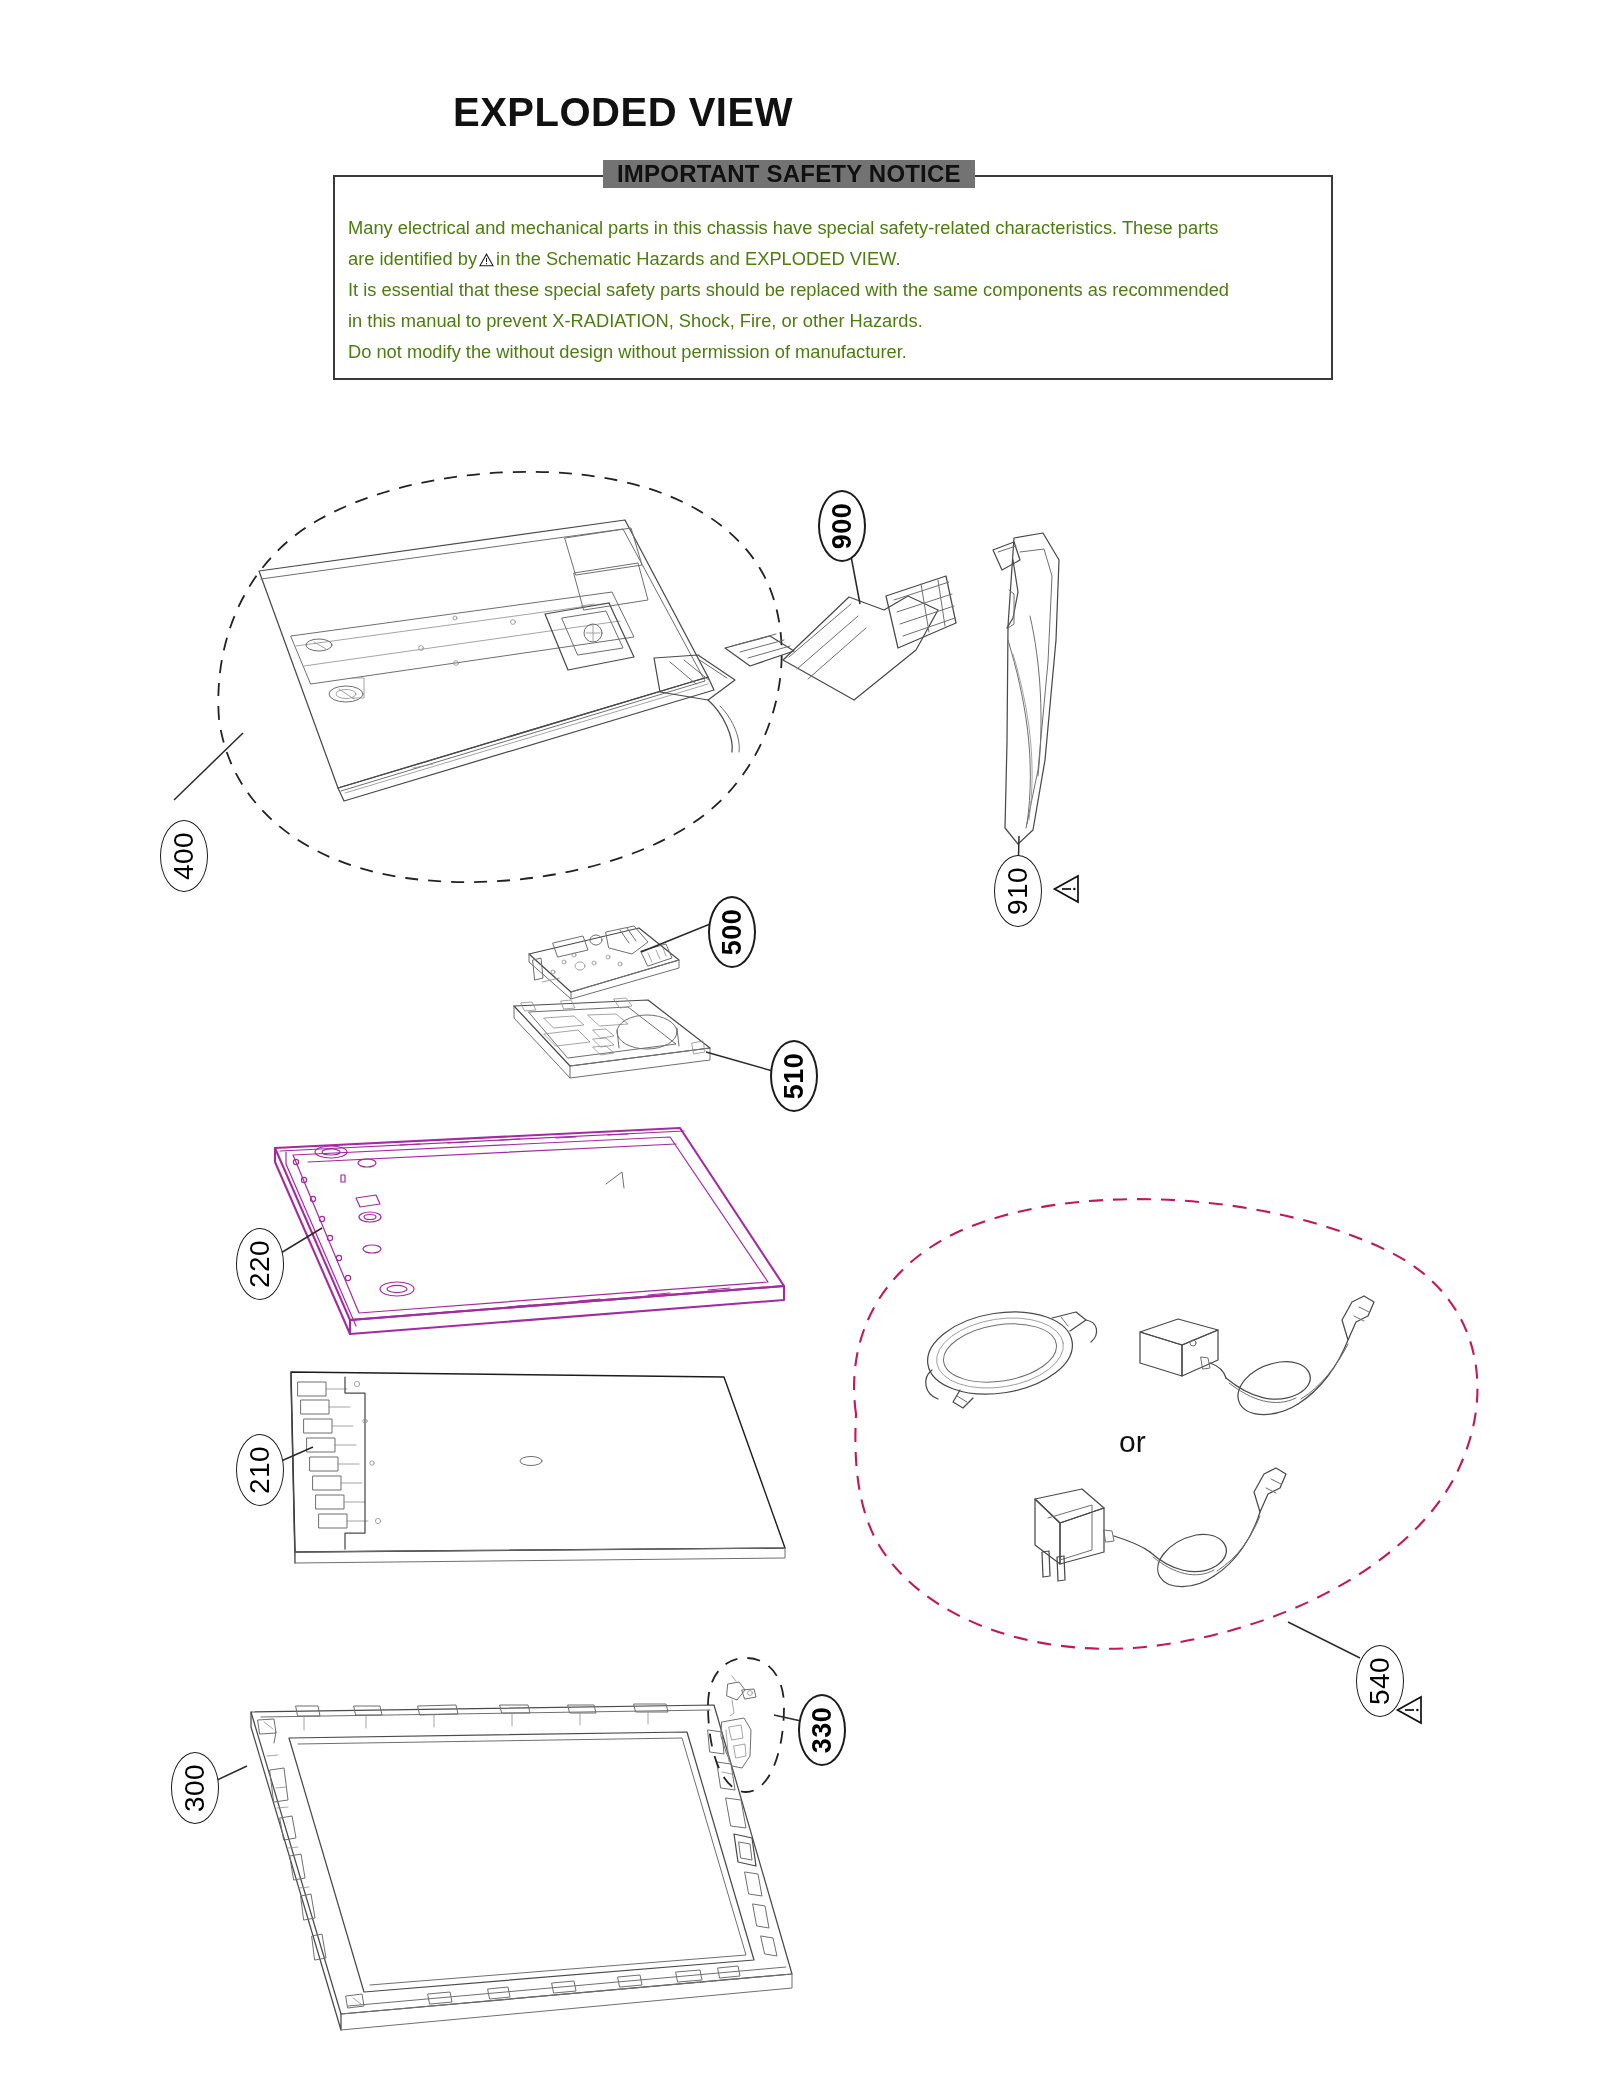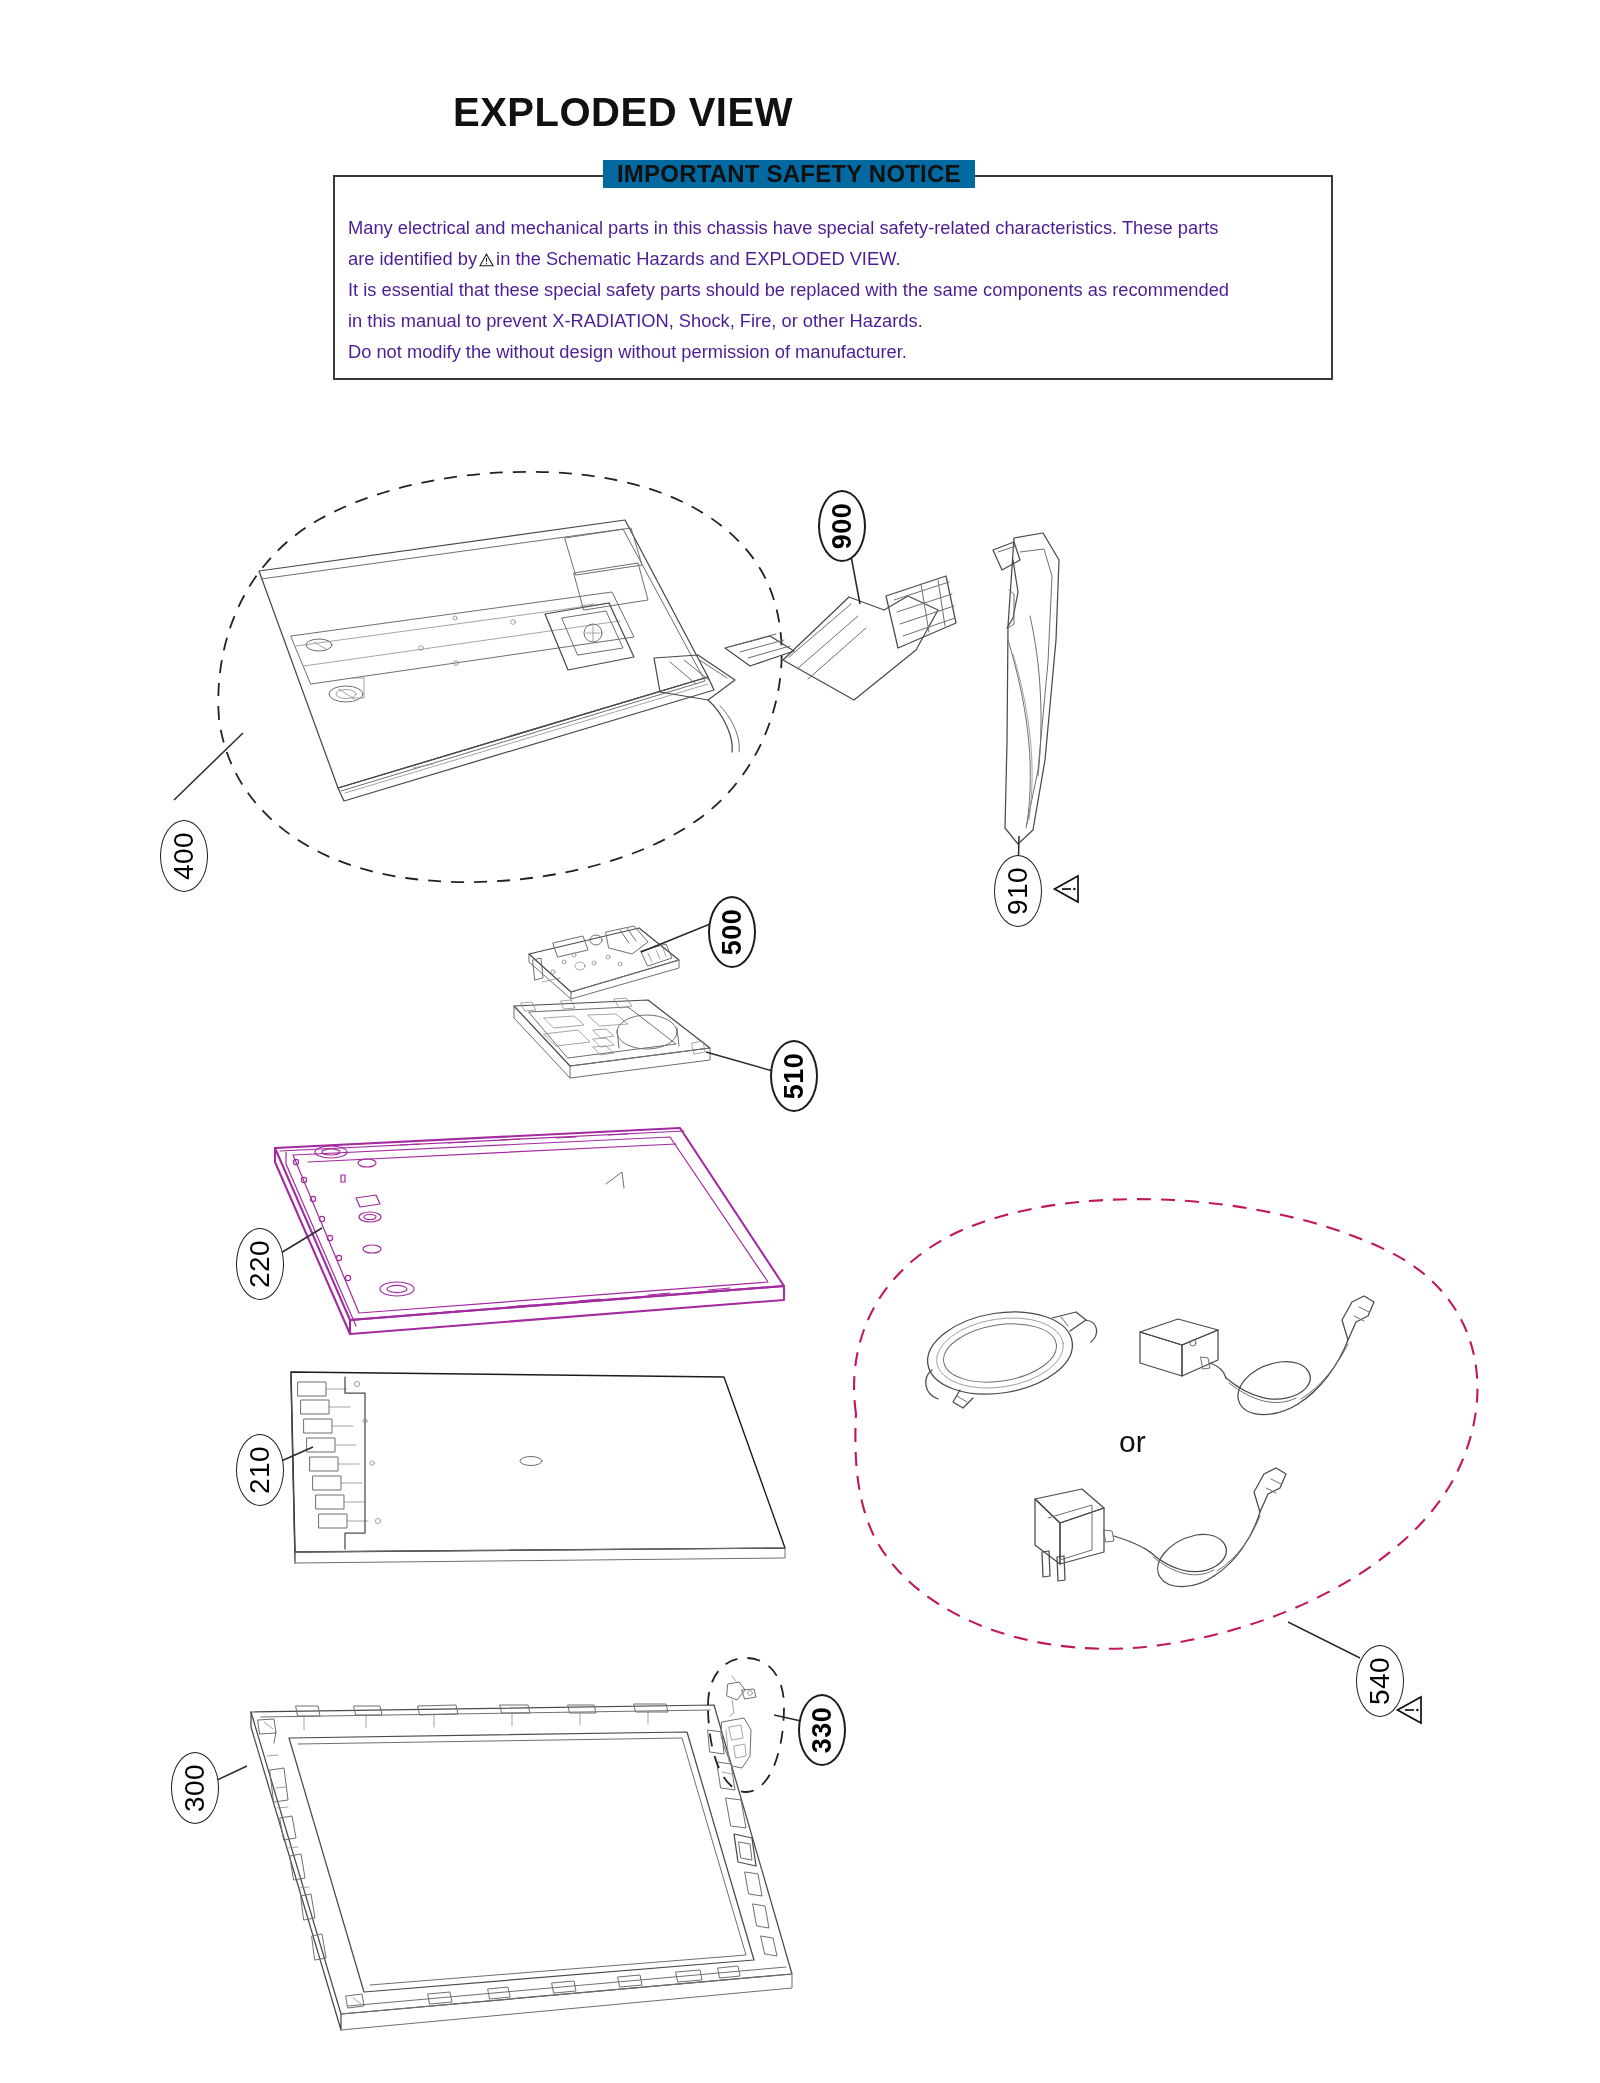--- a/index.html
+++ b/index.html
@@ -39,36 +39,36 @@
     top: 175px;
     width: 1000px;
     height: 205px;
     border: 2px solid #3a3a3a;
     box-sizing: border-box;
   }
   .notice-legend {
     position: absolute;
     left: 595px;
     top: 160px;
-    background: #0369a1;
+    background: #737373;
     padding: 0 14px;
     font-size: 24px;
     font-weight: bold;
     letter-spacing: 0.2px;
     white-space: nowrap;
     color: #111;
   }
   .notice-body {
     position: absolute;
     left: 340px;
     top: 212px;
     width: 975px;
     font-size: 18.3px;
     line-height: 31px;
-    color: #4c1d95;
+    color: #4d7c0f;
   }
   .notice-body p { margin: 0; }
   .notice-body p.justify {
     text-align: justify;
     text-justify: inter-word;
   }
   .inline-warn {
     display: inline-block;
     width: 15px;
     height: 14px;

